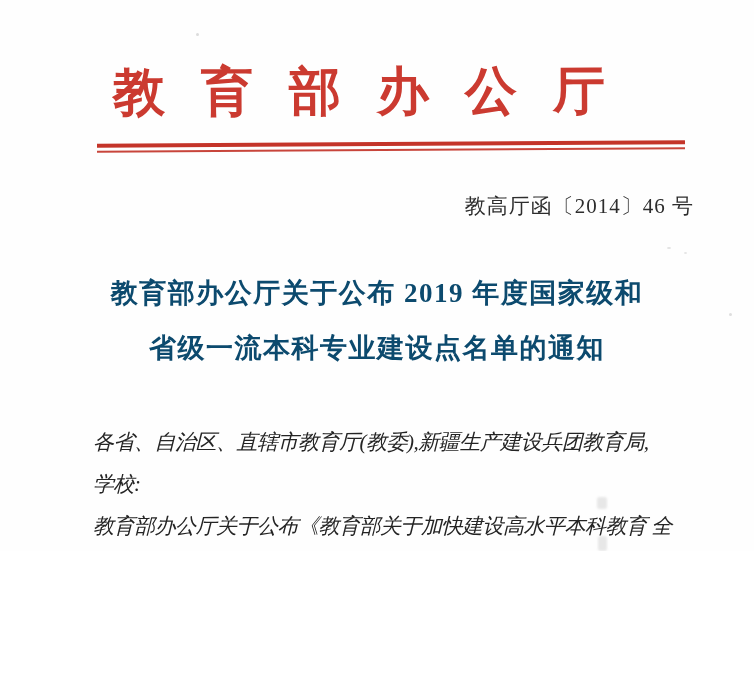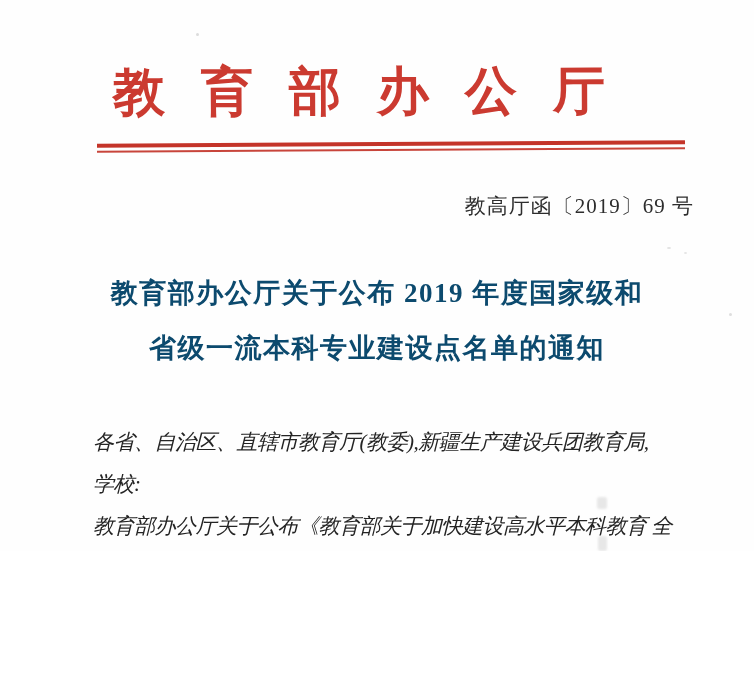--- a/index.html
+++ b/index.html
@@ -75,21 +75,21 @@
 </style>
 </head>
 <body>
 
 <div class="page">
 
   <div class="masthead">教育部办公厅</div>
 
   <div class="red-rule"></div>
 
-  <div class="doc-number">教高厅函〔2019〕69 号</div>
+  <div class="doc-number">教高厅函〔2014〕46 号</div>
 
   <div class="doc-title">
     <div class="t-line">教育部办公厅关于公布 2019 年度国家级和</div>
     <div class="t-line">省级一流本科专业建设点名单的通知</div>
   </div>
 
   <div class="body-text">
     <div class="b-line">各省、自治区、直辖市教育厅(教委),新疆生产建设兵团教育局,</div>
     <div class="b-line">学校:</div>
     <div class="b-line">教育部办公厅关于公布《教育部关于加快建设高水平本科教育 全</div>

